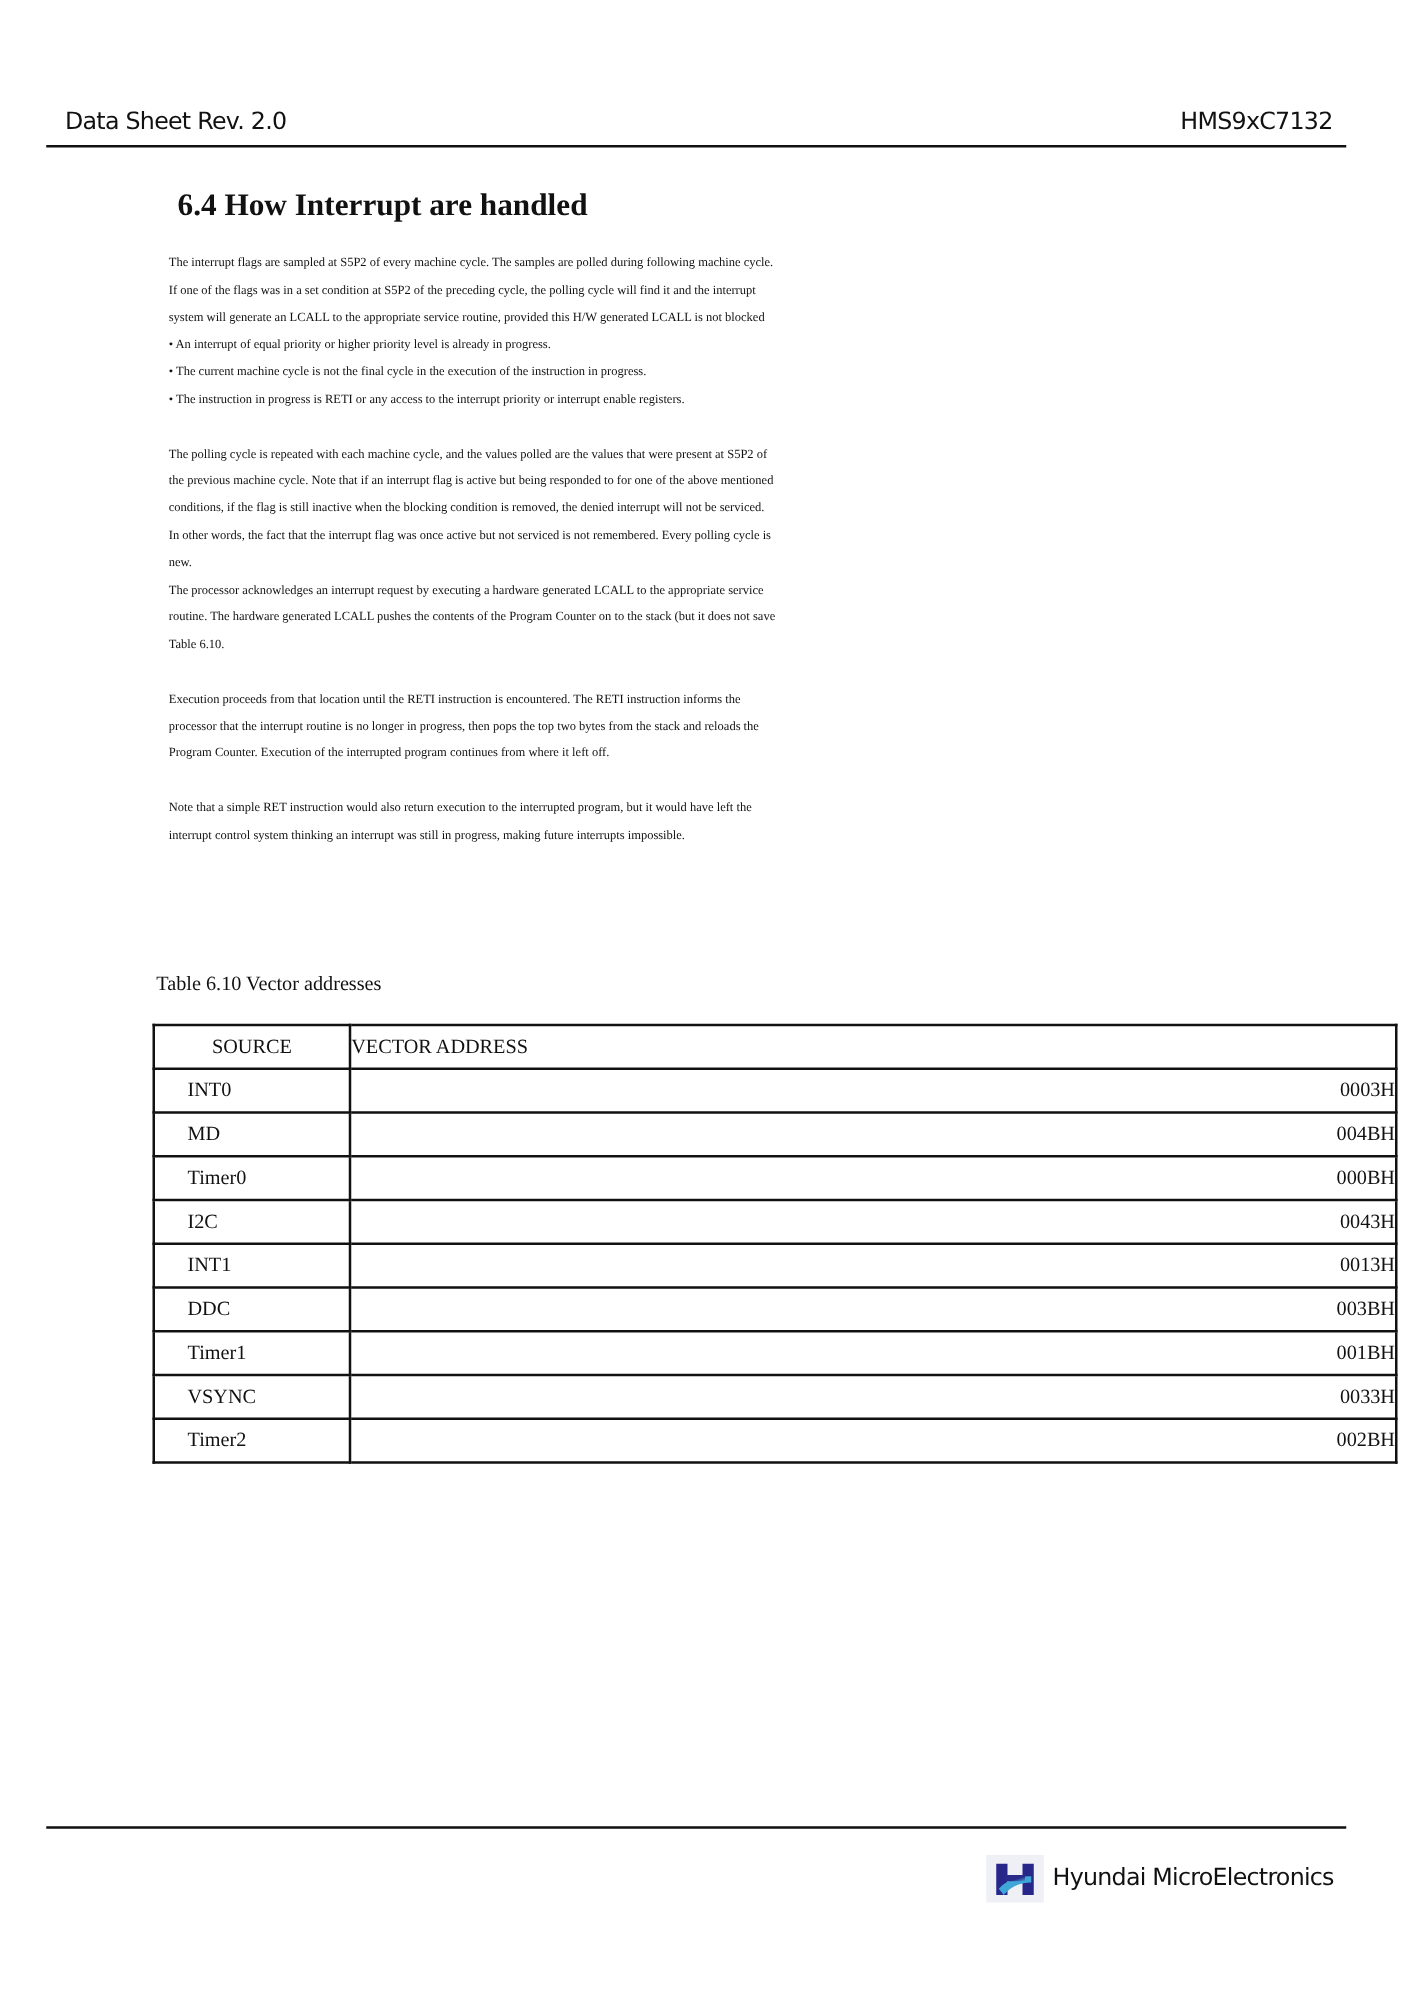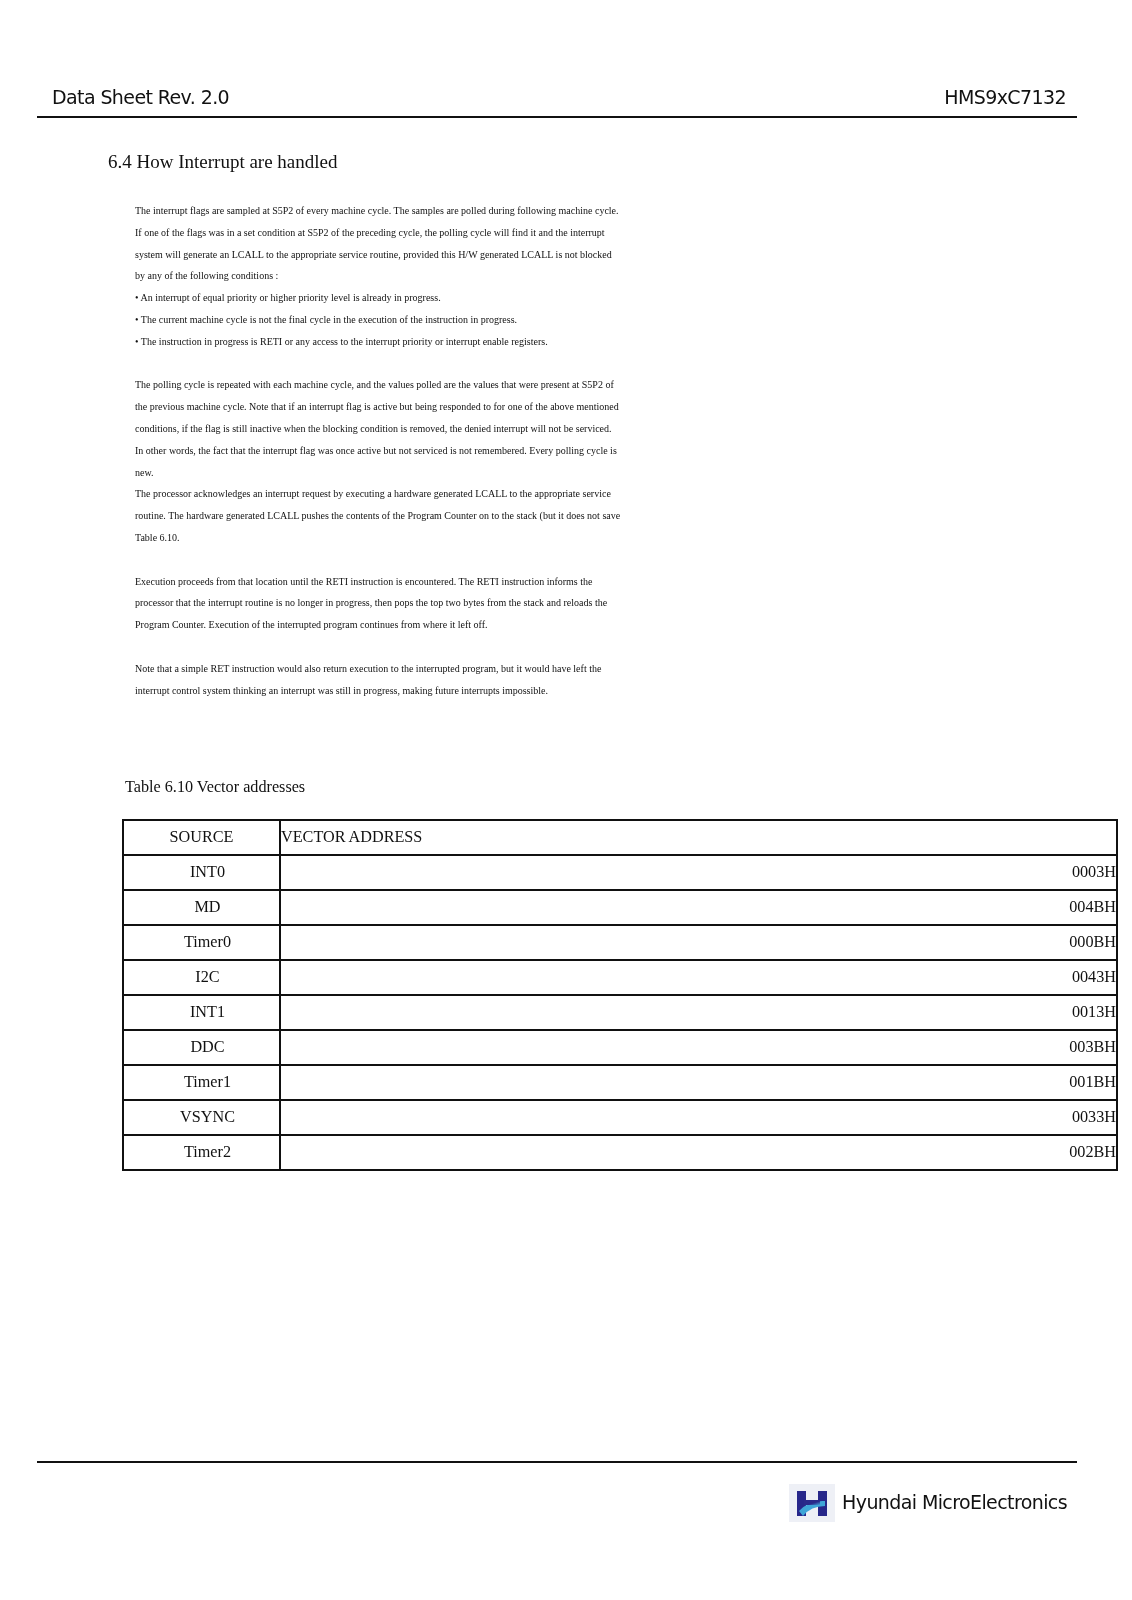--- a/index.html
+++ b/index.html
@@ -1,48 +1,47 @@
 <!DOCTYPE html>
 <html><head>
 <meta charset="utf-8">
 <style>
   html, body { margin: 0; padding: 0; background: #ffffff; }
   body { width: 1132px; height: 1600px; position: relative; overflow: hidden; color: #111; }
   .hdr-left { position: absolute; left: 52px; top: 86px; font-family: "DejaVu Sans", sans-serif; font-size: 19px; letter-spacing: -0.6px; }
   .hdr-right { position: absolute; right: 66px; top: 86px; font-family: "DejaVu Sans", sans-serif; font-size: 19px; letter-spacing: -0.6px; }
   .rule-top { position: absolute; left: 37px; width: 1040px; top: 116px; height: 2px; background: #111; }
-  .section-title { position: absolute; left: 108px; top: 151px; font-family: "Liberation Serif", serif; font-size: 19px; }
+  .section-title { position: absolute; left: 142px; top: 151px; font-family: "Liberation Serif", serif; font-size: 25px; font-weight: bold; }
   .body-text { position: absolute; left: 135px; top: 200px; width: 900px; font-family: "Liberation Serif", serif; font-size: 10px; line-height: 21.8px; }
   .body-text p { margin: 0; }
   .body-text .gap { height: 21.8px; }
   .table-caption { position: absolute; left: 125px; top: 778px; font-family: "Liberation Serif", serif; font-size: 16.2px; }
   table.vec { position: absolute; left: 122px; top: 819px; width: 996px; border-collapse: collapse; font-family: "Liberation Serif", serif; font-size: 16.2px; }
   table.vec td, table.vec th { border: 2px solid #111; height: 33px; padding: 0; font-weight: normal; }
   table.vec th.src { width: 155px; text-align: center; }
   table.vec th.addr { text-align: left; }
-  table.vec td.src { padding-left: 12px; text-align: center; }
+  table.vec td.src { padding-left: 26px; text-align: left; }
   table.vec td.addr { text-align: right; }
   .rule-bot { position: absolute; left: 37px; width: 1040px; top: 1461px; height: 2px; background: #111; }
   .logo { position: absolute; left: 789px; top: 1484px; width: 46px; height: 38px; background: #eef0f6; }
   .footer-text { position: absolute; right: 65px; top: 1491px; font-family: "DejaVu Sans", sans-serif; font-size: 19px; letter-spacing: -0.6px; }
 </style>
 </head>
 <body>
 
 <div class="hdr-left">Data Sheet Rev. 2.0</div>
 <div class="hdr-right">HMS9xC7132</div>
 <div class="rule-top"></div>
 
 <div class="section-title">6.4 How Interrupt are handled</div>
 
 <div class="body-text">
   <p>The interrupt flags are sampled at S5P2 of every machine cycle. The samples are polled during following machine cycle.</p>
   <p>If one of the flags was in a set condition at S5P2 of the preceding cycle, the polling cycle will find it and the interrupt</p>
   <p>system will generate an LCALL to the appropriate service routine, provided this H/W generated LCALL is not blocked</p>
-  <p>by any of the following conditions :</p>
   <p>• An interrupt of equal priority or higher priority level is already in progress.</p>
   <p>• The current machine cycle is not the final cycle in the execution of the instruction in progress.</p>
   <p>• The instruction in progress is RETI or any access to the interrupt priority or interrupt enable registers.</p>
   <div class="gap"></div>
   <p>The polling cycle is repeated with each machine cycle, and the values polled are the values that were present at S5P2 of</p>
   <p>the previous machine cycle. Note that if an interrupt flag is active but being responded to for one of the above mentioned</p>
   <p>conditions, if the flag is still inactive when the blocking condition is removed, the denied interrupt will not be serviced.</p>
   <p>In other words, the fact that the interrupt flag was once active but not serviced is not remembered. Every polling cycle is</p>
   <p>new.</p>
   <p>The processor acknowledges an interrupt request by executing a hardware generated LCALL to the appropriate  service</p>

